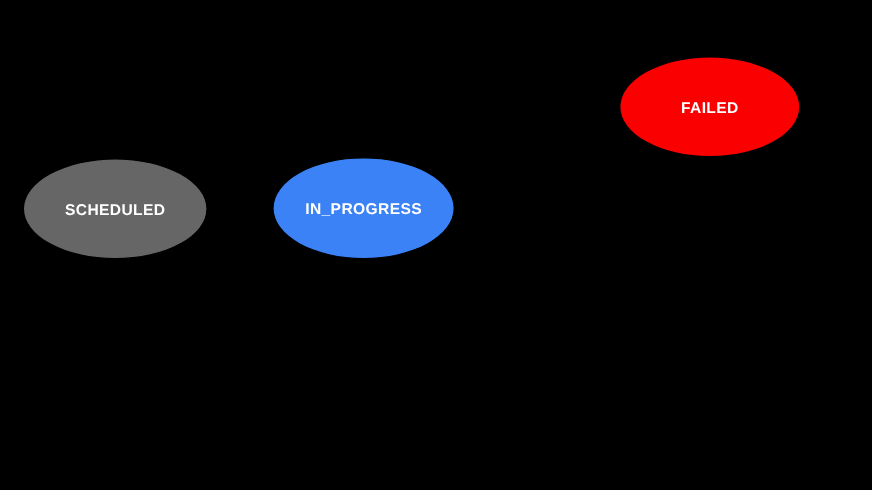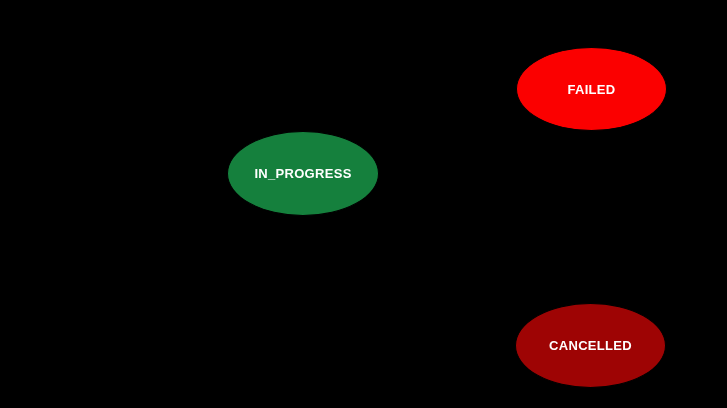--- a/index.html
+++ b/index.html
@@ -37,27 +37,27 @@
   .node--in_progress { left: 227px; top: 131px; width: 152px; height: 85px; }
   .node--failed      { left: 516px; top: 47px;  width: 151px; height: 84px; }
   .node--completed   { left: 515px; top: 175px; width: 152px; height: 84px; }
   .node--cancelled   { left: 515px; top: 303px; width: 151px; height: 85px; }
 </style>
 </head>
 <body>
 
 <div class="canvas" style="background-color: rgb(0, 0, 0);">
 
+  <div class="state-node node--scheduled" style="background-color: rgb(102, 102, 102);">
+    <span class="label" style="color: rgb(255, 255, 255);">SCHEDULED</span>
+  </div>
 
-  <div class="state-node node--in_progress" style="background-color: #15803d;">
+  <div class="state-node node--in_progress" style="background-color: #3b82f6;">
     <span class="label" style="color: rgb(255, 255, 255);">IN_PROGRESS</span>
   </div>
 
   <div class="state-node node--failed" style="background-color: rgb(251, 0, 0); text-align: center;">
     <span class="label" style="color: rgb(255, 255, 255);">FAILED</span>
   </div>
 
 
-  <div class="state-node node--cancelled" style="background-color: rgb(158, 4, 4);">
-    <span class="label" style="color: rgb(255, 255, 255);">CANCELLED</span>
-  </div>
 
 </div>
 
 </body></html>

